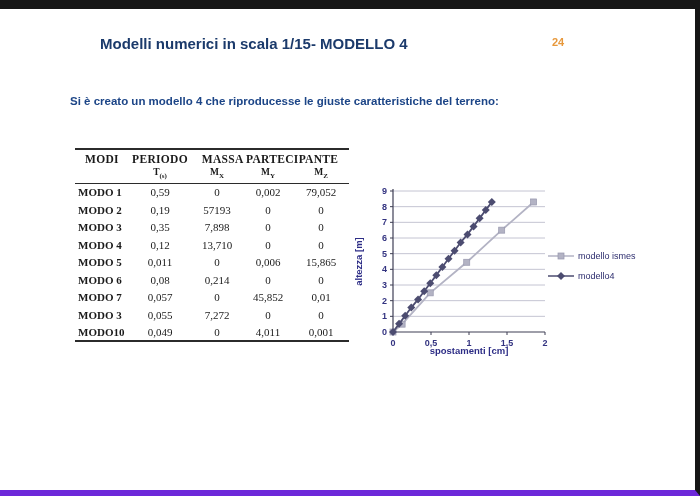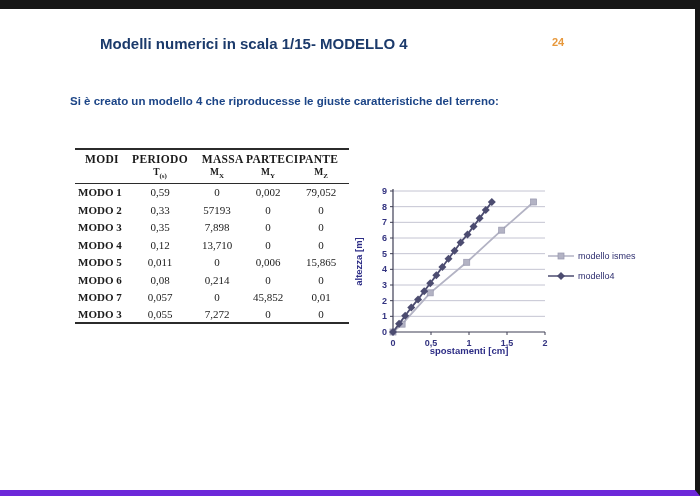--- a/index.html
+++ b/index.html
@@ -102,21 +102,21 @@
     <tbody id="table-body">
         <tr>
           <td class="mode-name">MODO 1</td>
           <td>0,59</td>
           <td>0</td>
           <td>0,002</td>
           <td>79,052</td>
         </tr>
         <tr>
           <td class="mode-name">MODO 2</td>
-          <td>0,33</td>
+          <td>0,19</td>
           <td>57193</td>
           <td>0</td>
           <td>0</td>
         </tr>
         <tr>
           <td class="mode-name">MODO 3</td>
           <td>0,35</td>
           <td>7,898</td>
           <td>0</td>
           <td>0</td>
@@ -148,20 +148,27 @@
           <td>0</td>
           <td>45,852</td>
           <td>0,01</td>
         </tr>
         <tr>
           <td class="mode-name">MODO 3</td>
           <td>0,055</td>
           <td>7,272</td>
           <td>0</td>
           <td>0</td>
+        </tr>
+        <tr>
+          <td class="mode-name">MODO10</td>
+          <td>0,049</td>
+          <td>0</td>
+          <td>4,011</td>
+          <td>0,001</td>
         </tr>
       </tbody>
   </table>
 
   <svg id="chart-svg" width="340" height="200">
       <g>
         <line x1="41" y1="145.33333333333334" x2="193" y2="145.33333333333334" stroke="#c4c4d2" stroke-width="1"></line>
         <line x1="41" y1="129.66666666666666" x2="193" y2="129.66666666666666" stroke="#c4c4d2" stroke-width="1"></line>
         <line x1="41" y1="114" x2="193" y2="114" stroke="#c4c4d2" stroke-width="1"></line>
         <line x1="41" y1="98.33333333333334" x2="193" y2="98.33333333333334" stroke="#c4c4d2" stroke-width="1"></line>

